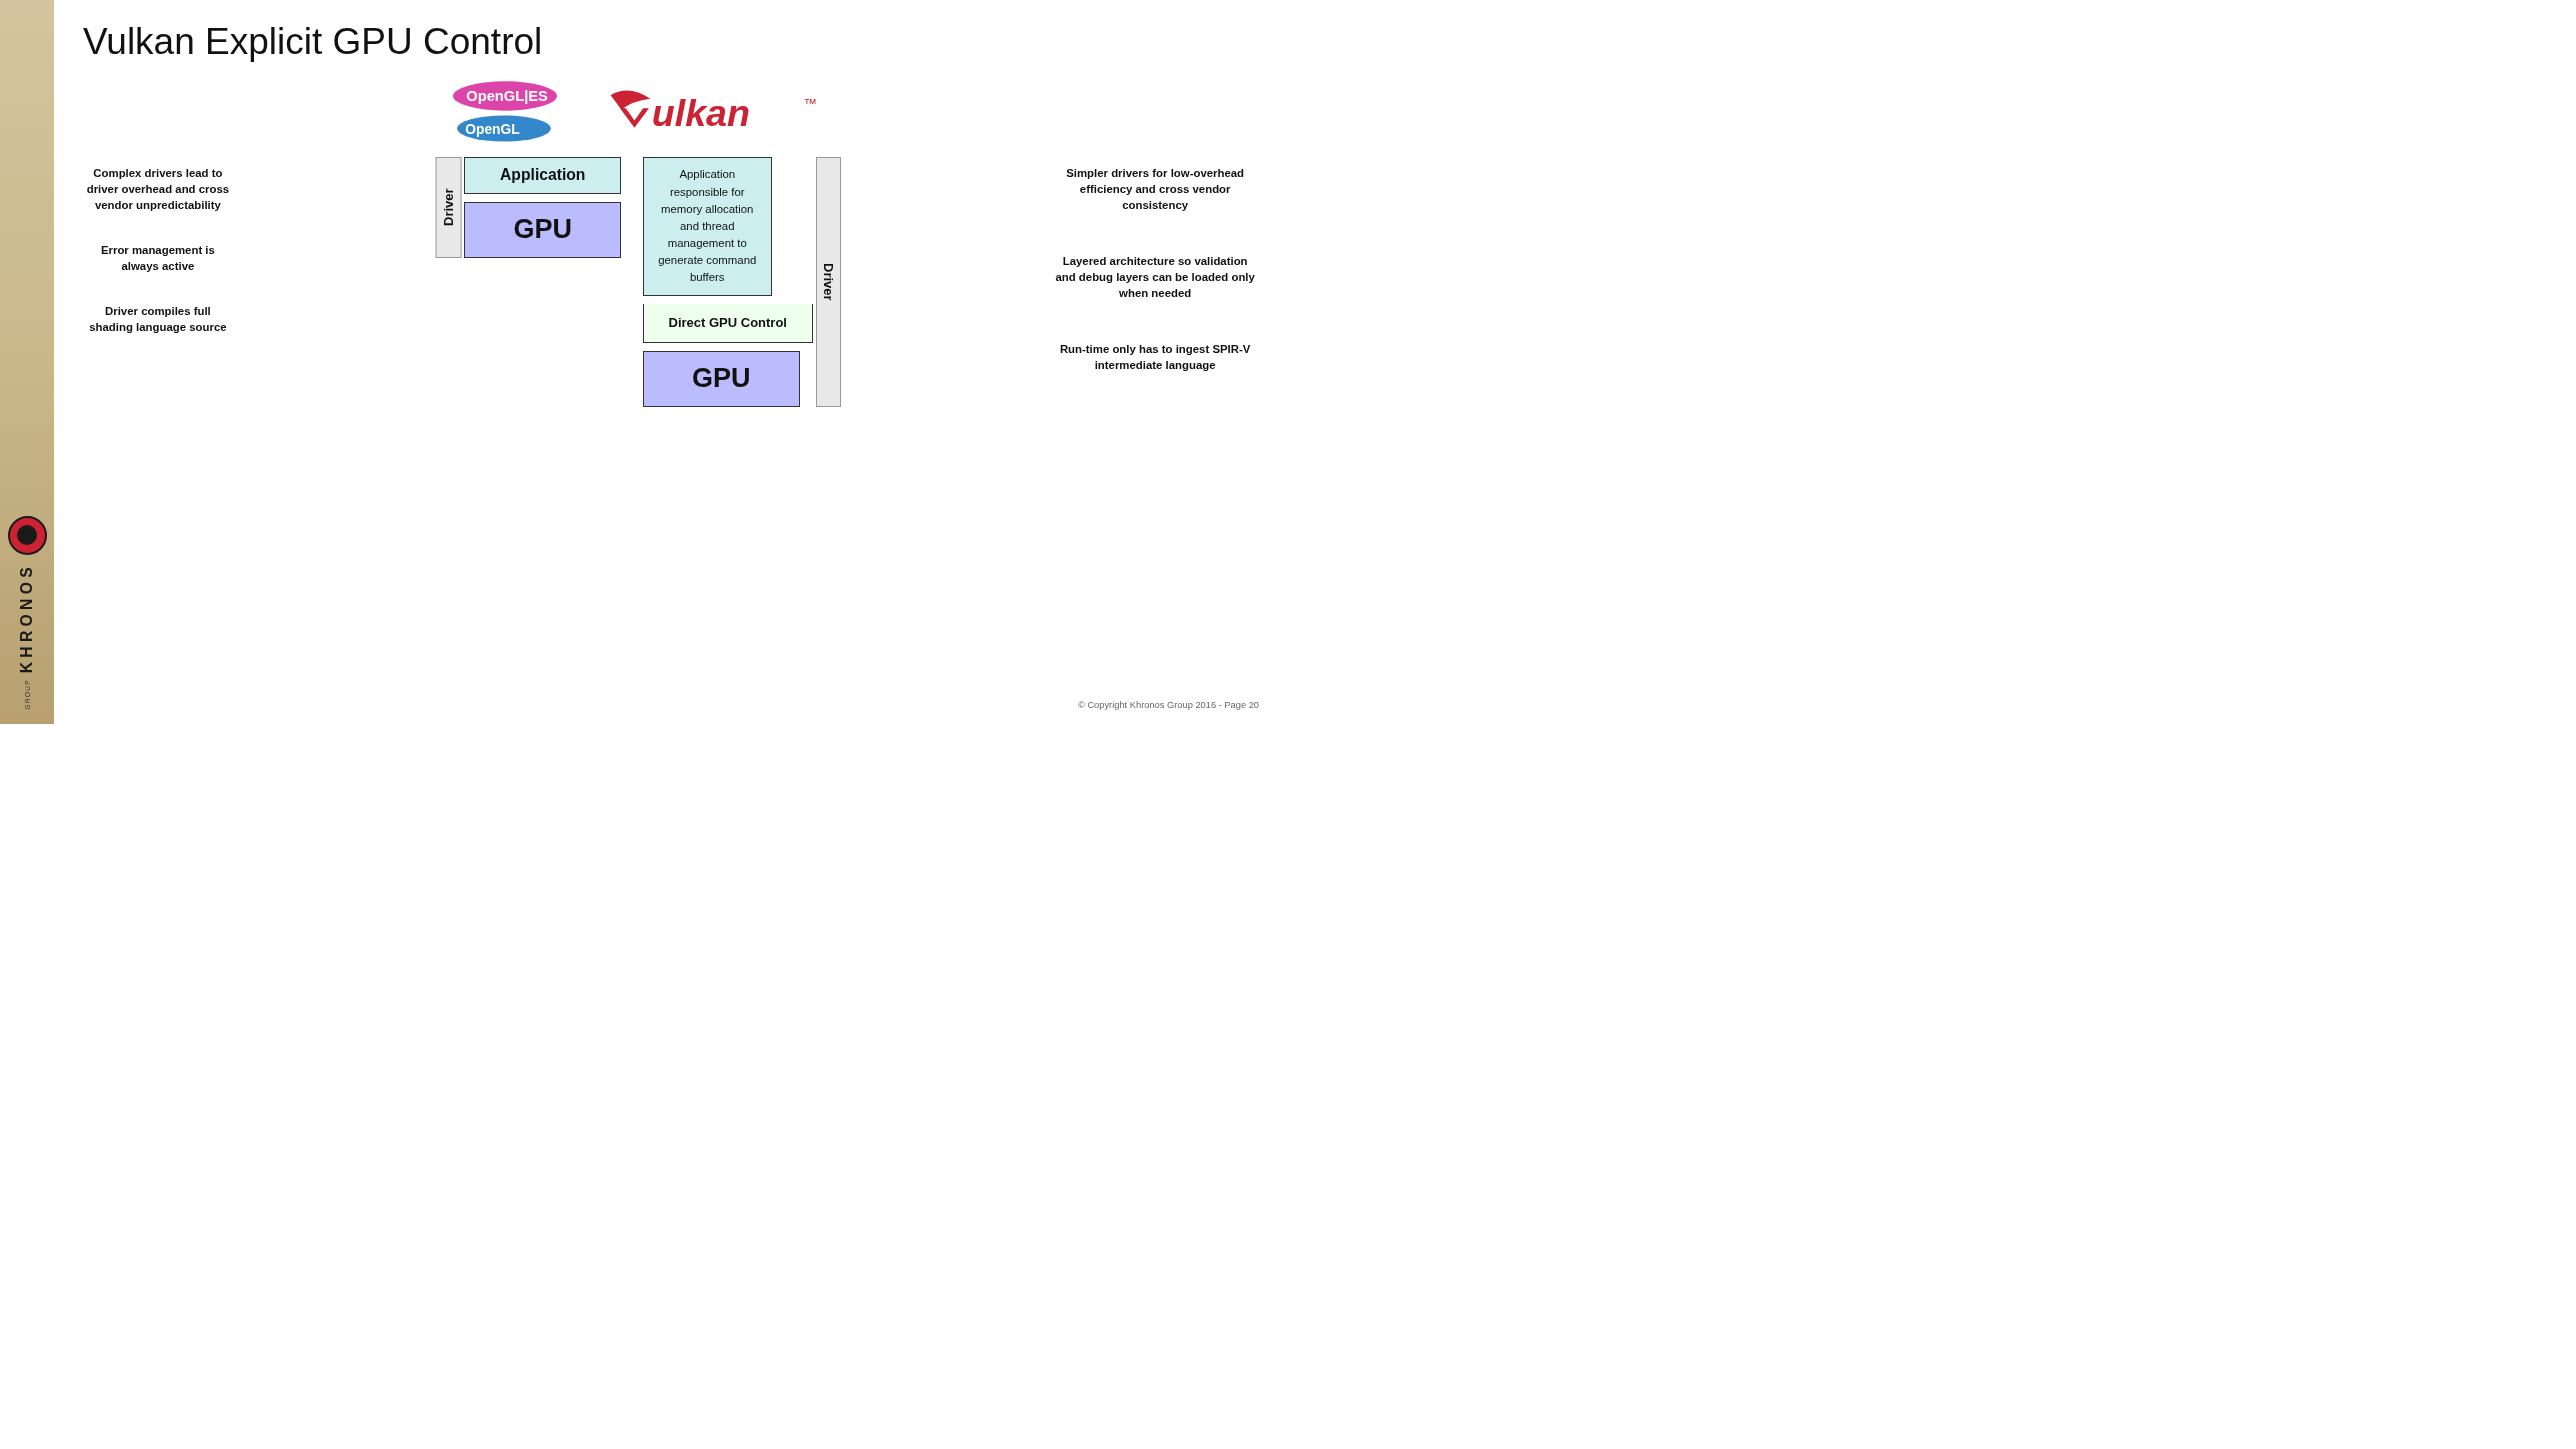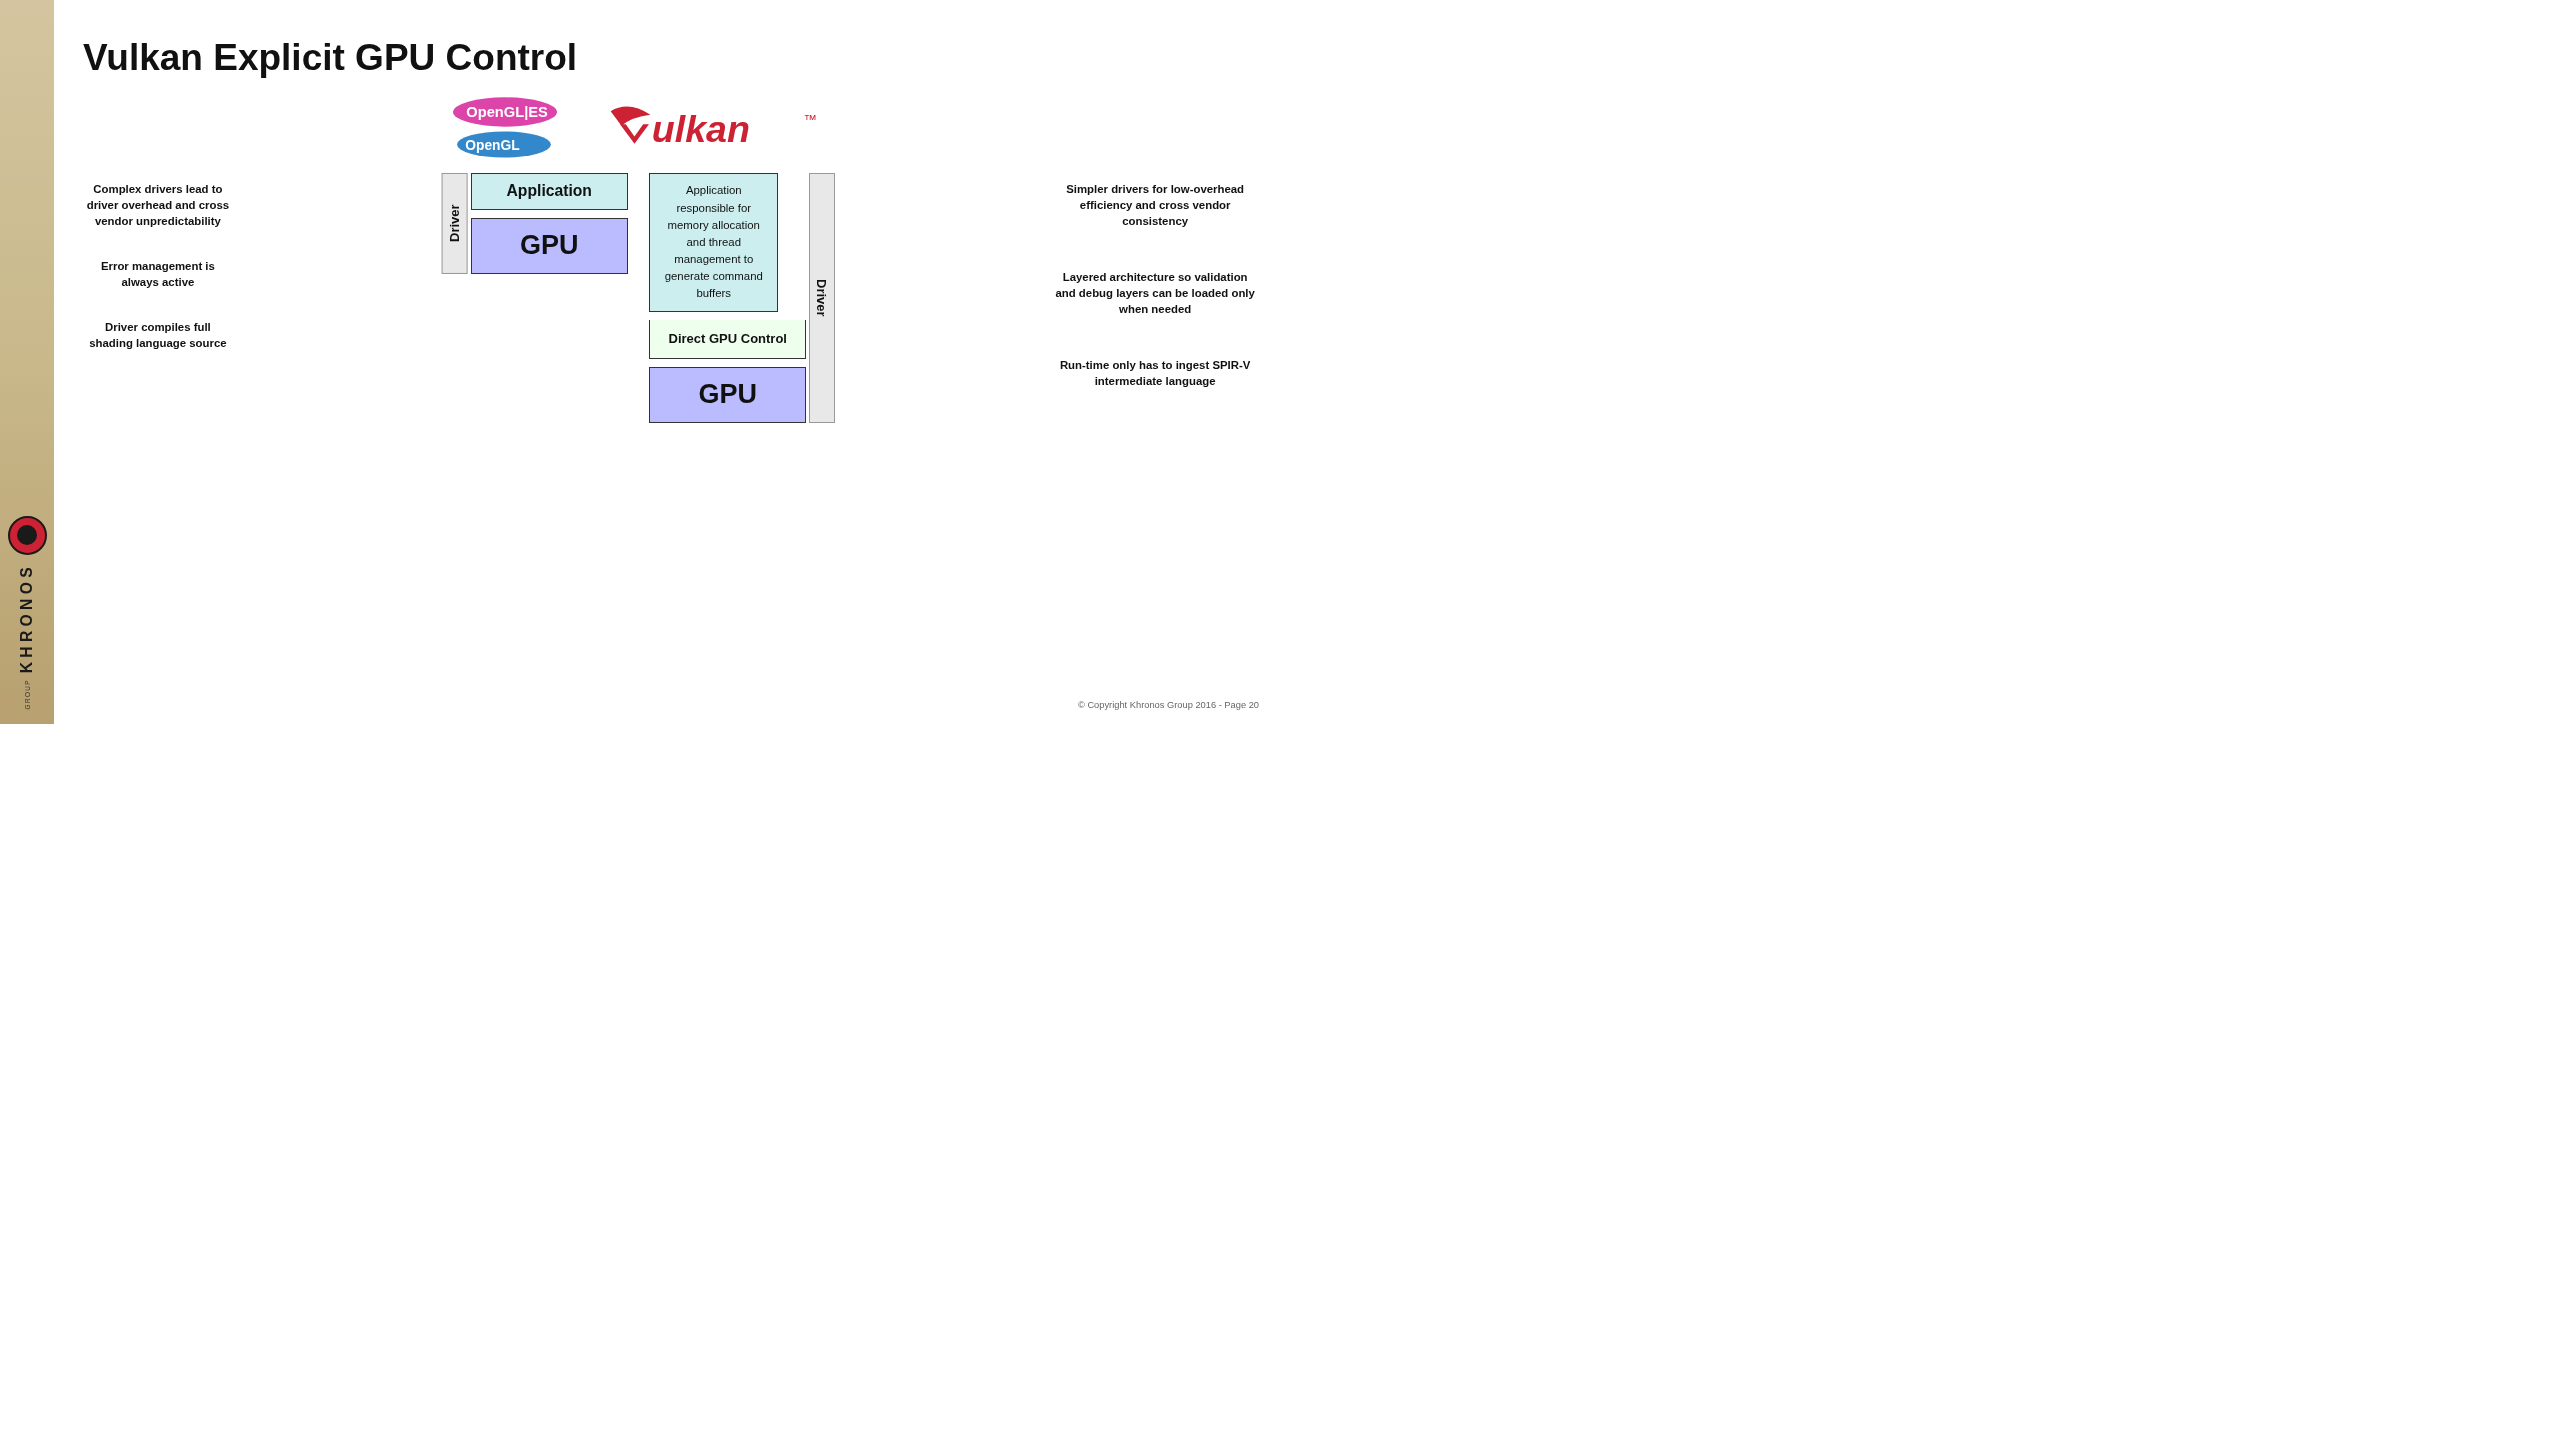--- a/index.html
+++ b/index.html
@@ -73,25 +73,24 @@
     .main {
       flex: 1;
       padding: 21.5px 29px 14.3px 29px;
       display: flex;
       flex-direction: column;
     }
 
     
     .page-title {
       font-size: 37px;
-      font-weight: bold;
+      font-weight: normal;
       color: #111111;
       margin-bottom: 18px;
       line-height: 1.1;
-      margin-top: 16px;
     }
 
     
     .content-area {
       display: flex;
       flex: 1;
       gap: 0;
       align-items: flex-start;
     }
 
@@ -238,21 +237,21 @@
 
     .box-vulkan-gpu-control {
       background: #eeffee;
       border: 1.4px solid #333;
       border-top: none;
       padding: 10px 10.7px;
       text-align: center;
       font-size: 13px;
       font-weight: bold;
       color: #111;
-      width: 157px;
+      width: 170px;
       line-height: 1.4;
     }
 
     .box-vulkan-gpu {
       background: #bbbbff;
       border: 1.4px solid #333;
       padding: 11.4px 14.3px;
       text-align: center;
       font-size: 27px;
       font-weight: bold;

